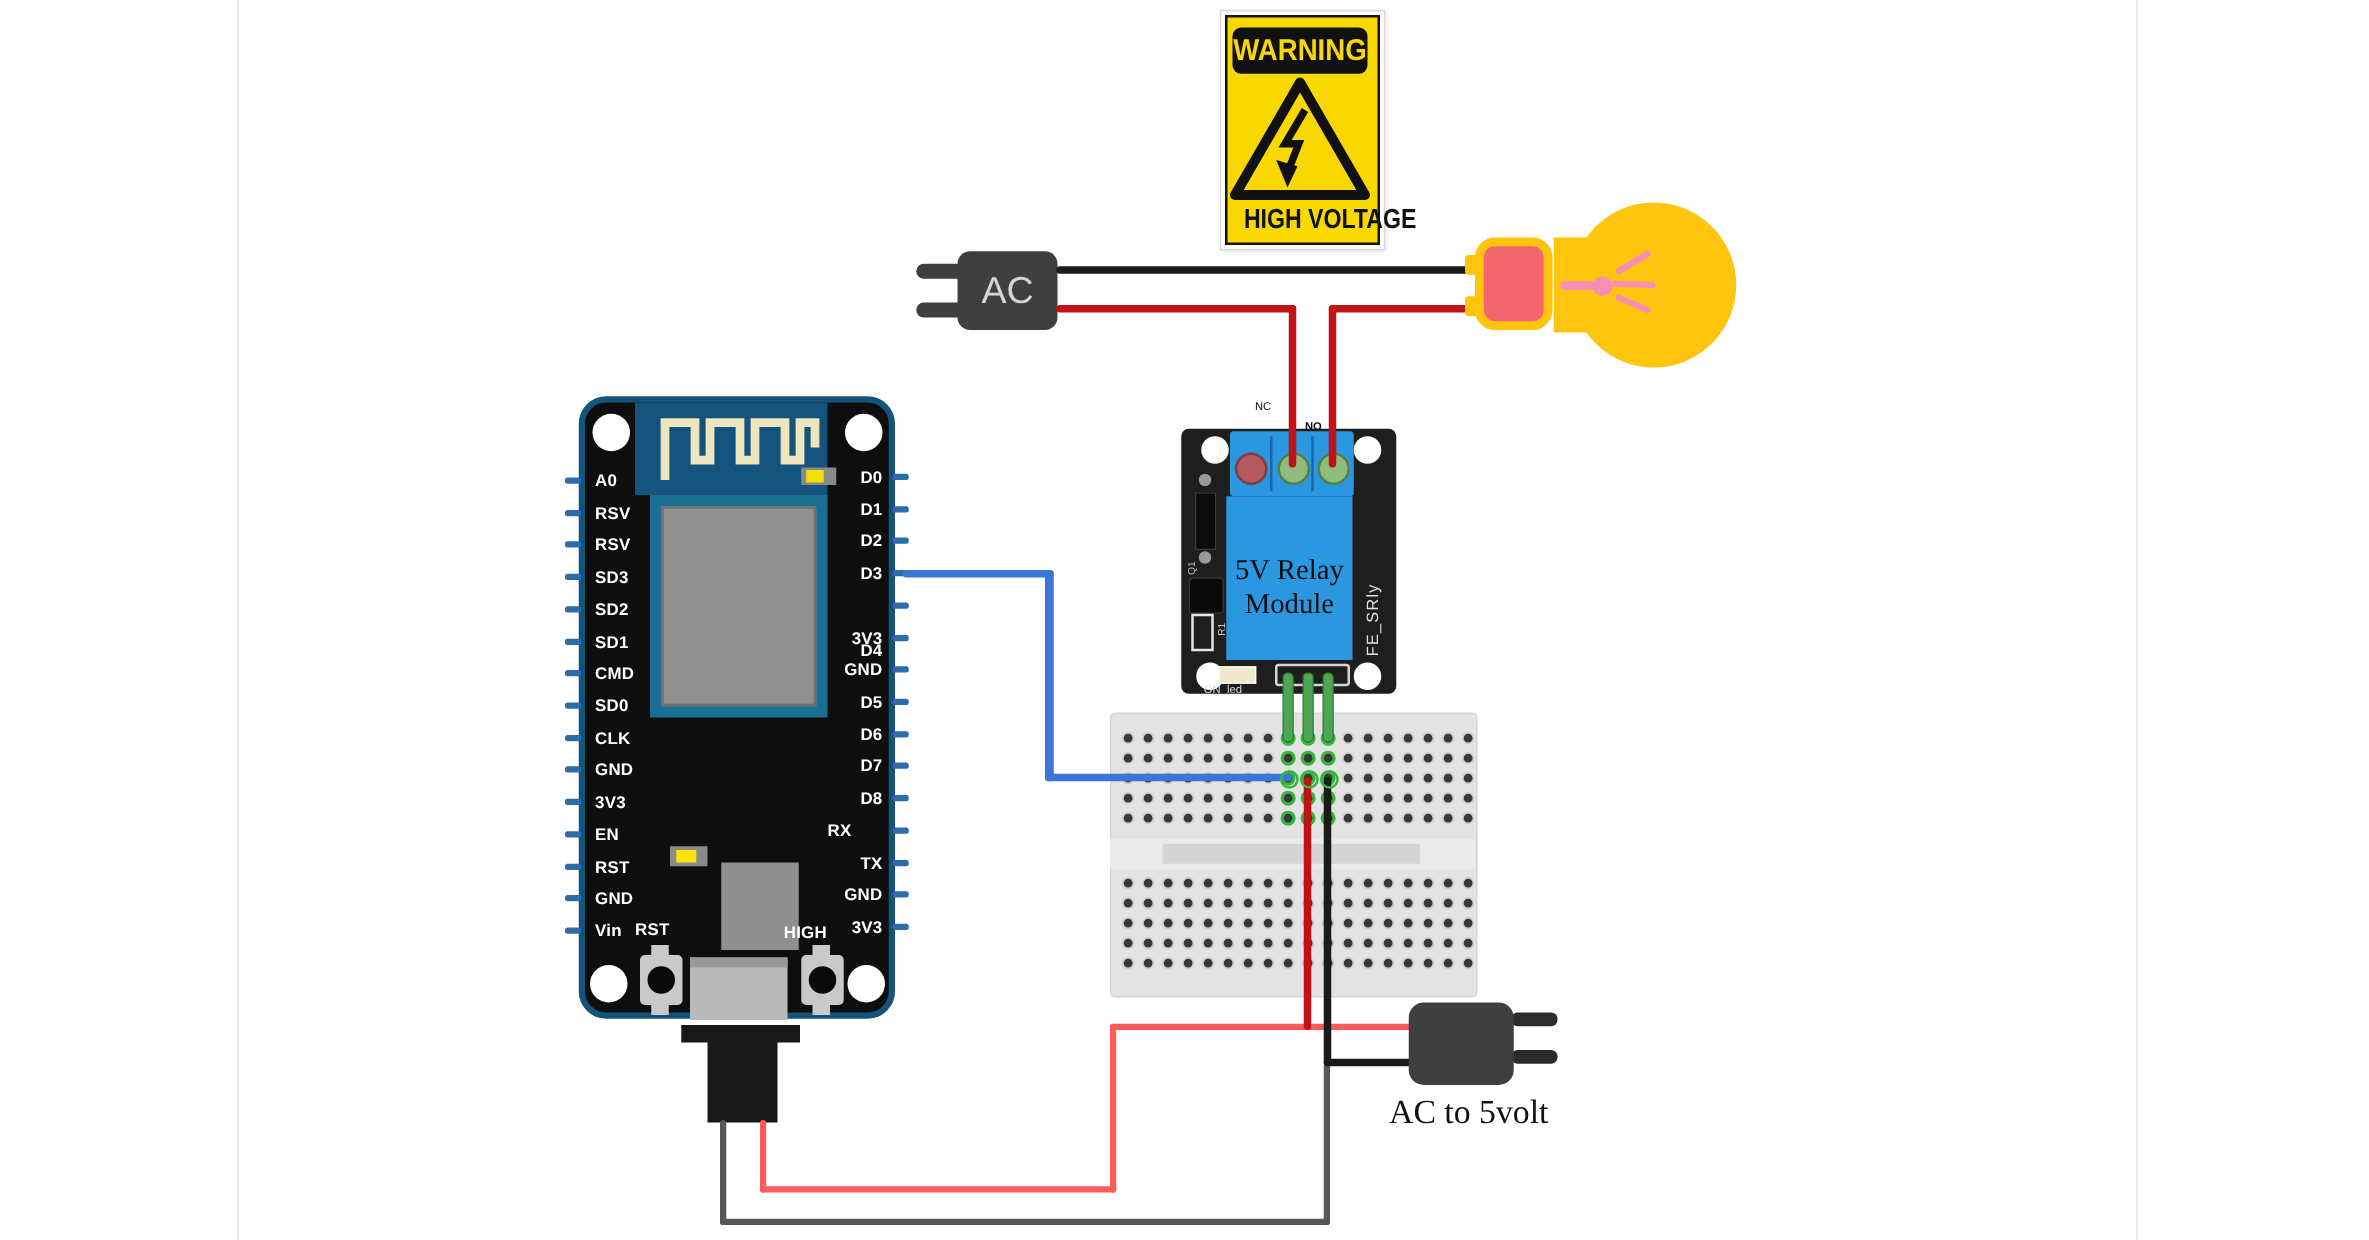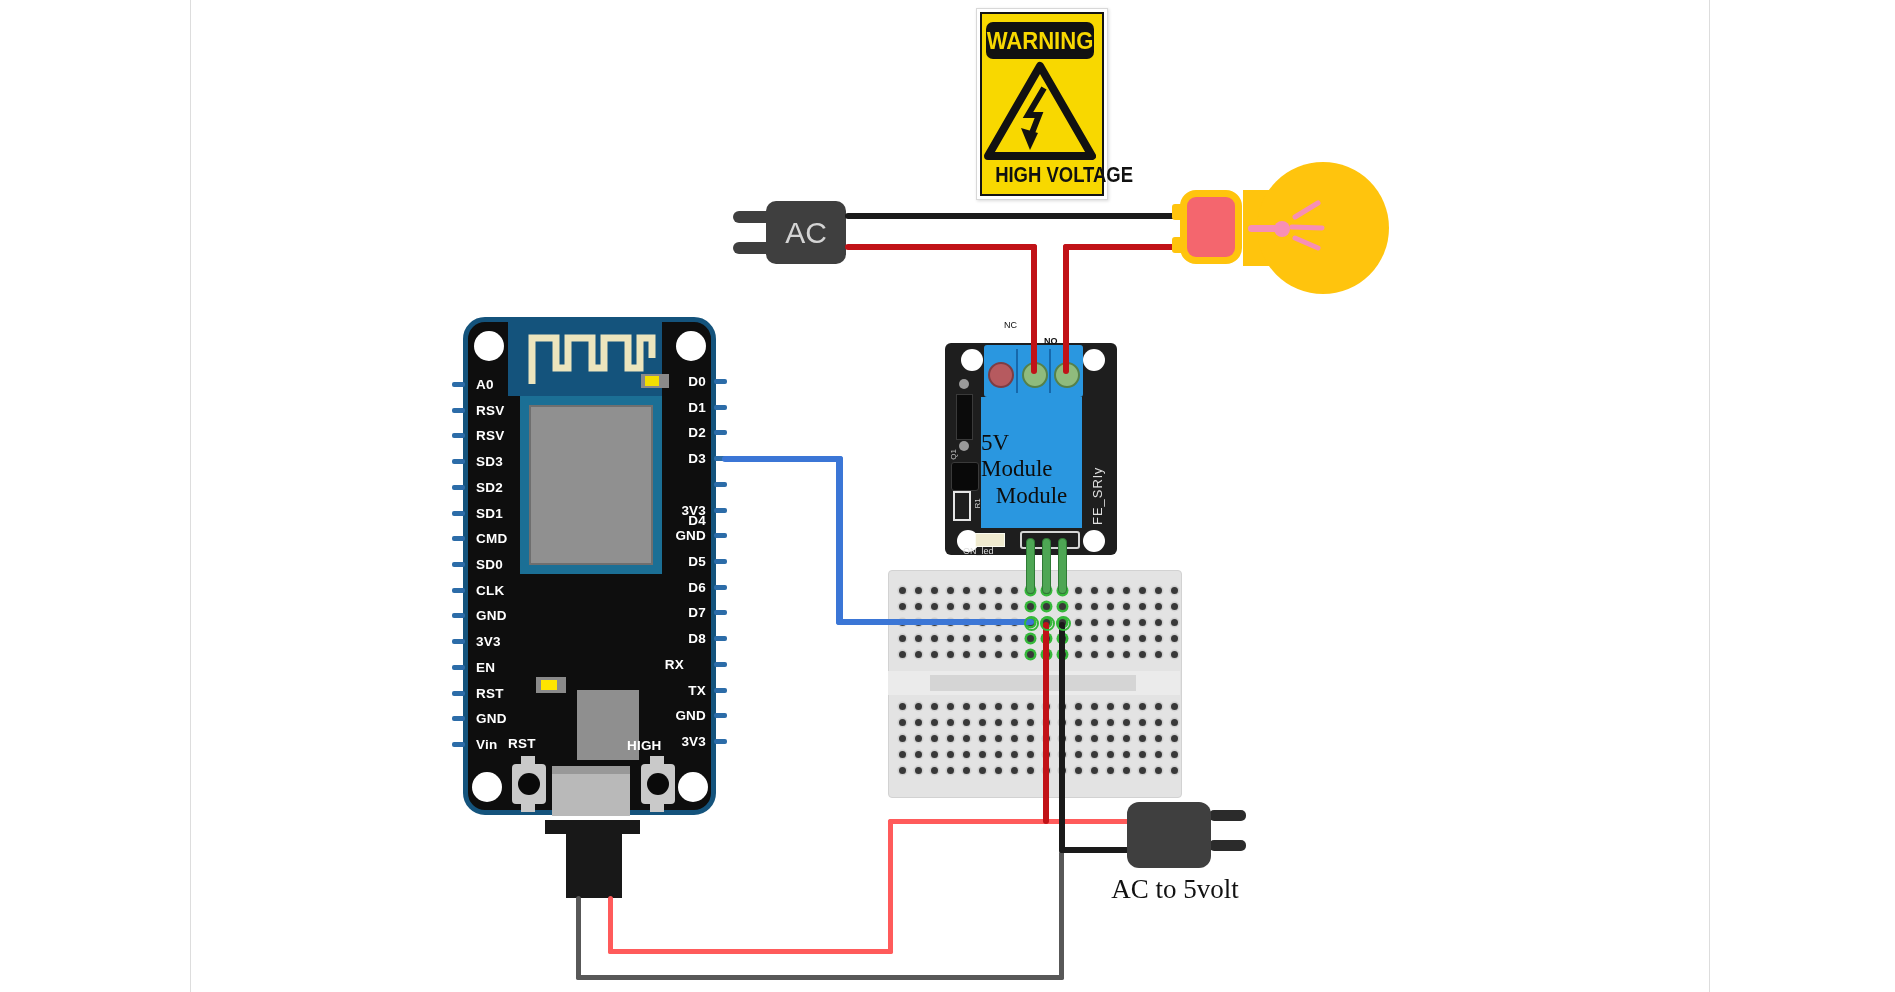--- a/index.html
+++ b/index.html
@@ -68,21 +68,21 @@
   <span style="position:absolute;left:1044px;top:336px;font-size:9px;font-weight:bold;color:#0d0d0d;z-index:3;">NO</span>
 
   <div class="abs" style="left:984px;top:345px;width:99px;height:52px;background:var(--relay-blue);border-radius:3px;"></div>
   <div class="abs" style="left:1016px;top:349px;width:2px;height:44px;background:#1668ab;"></div>
   <div class="abs" style="left:1049px;top:349px;width:2px;height:44px;background:#1668ab;"></div>
   <div class="circ abs" style="left:988px;top:362px;width:22px;height:22px;background:#b65a5f;border:2px solid #7e3d43;"></div>
   <div class="circ abs" style="left:1022px;top:362px;width:22px;height:22px;background:#8fbb7d;border:2px solid #55804a;"></div>
   <div class="circ abs" style="left:1054px;top:362px;width:22px;height:22px;background:#8fbb7d;border:2px solid #55804a;"></div>
 
   <div class="abs serif" style="left:981px;top:397px;width:101px;height:131px;background:var(--relay-blue);display:flex;flex-direction:column;align-items:center;justify-content:center;padding-top:14px;box-sizing:border-box;">
-    <div style="font-size:23px;color:#0d0d0d;line-height:1.15;">5V Module</div>
+    <div style="font-size:23px;color:#0d0d0d;line-height:1.15;">5V Relay</div>
     <div style="font-size:23px;color:#0d0d0d;line-height:1.15;">Module</div>
   </div>
   <div class="abs" style="left:1090px;top:425px;width:18px;height:100px;writing-mode:vertical-rl;transform:rotate(180deg);font-size:13px;color:#e0e0e0;letter-spacing:1px;">FE_SRly</div>
 
   <div class="circ abs" style="left:959px;top:379px;width:10px;height:10px;background:#9a9a9a;"></div>
   <div class="abs" style="left:956px;top:394px;width:15px;height:44px;background:#0b0b0b;border:1px solid #3a3a3a;"></div>
   <div class="circ abs" style="left:959px;top:441px;width:10px;height:10px;background:#9a9a9a;"></div>
   <div class="abs" style="left:948px;top:450px;font-size:8px;color:#bbb;transform:rotate(-90deg);">Q1</div>
   <div class="abs" style="left:951px;top:462px;width:26px;height:27px;background:#090909;border:1px solid #3a3a3a;border-radius:3px;"></div>
   <div class="abs" style="left:953px;top:491px;width:18px;height:30px;border:2px solid #e5e5e5;box-sizing:border-box;"></div>
@@ -391,21 +391,21 @@
       <span class="pin-label" style="top: 528px; left: 662px; width: 44px; text-align: right;">GND</span>
       <div class="tick" style="left: 714px; top: 559px;"></div>
       <span class="pin-label" style="top: 554px; left: 662px; width: 44px; text-align: right;">D5</span>
       <div class="tick" style="left: 714px; top: 585px;"></div>
       <span class="pin-label" style="top: 580px; left: 662px; width: 44px; text-align: right;">D6</span>
       <div class="tick" style="left: 714px; top: 610px;"></div>
       <span class="pin-label" style="top: 605px; left: 662px; width: 44px; text-align: right;">D7</span>
       <div class="tick" style="left: 714px; top: 636px;"></div>
       <span class="pin-label" style="top: 631px; left: 662px; width: 44px; text-align: right;">D8</span>
       <div class="tick" style="left: 714px; top: 662px;"></div>
-      <span class="pin-label" style="top: 657px; left: 640px; width: 44px; text-align: right;">RX</span>
+      <span class="pin-label" style="top: 657px; left: 662px; width: 44px; text-align: left;">RX</span>
       <div class="tick" style="left: 714px; top: 688px;"></div>
       <span class="pin-label" style="top: 683px; left: 662px; width: 44px; text-align: right;">TX</span>
       <div class="tick" style="left: 714px; top: 713px;"></div>
       <span class="pin-label" style="top: 708px; left: 662px; width: 44px; text-align: right;">GND</span>
       <div class="tick" style="left: 714px; top: 739px;"></div>
       <span class="pin-label" style="top: 734px; left: 662px; width: 44px; text-align: right;">3V3</span>
     </div>
   <div class="abs" style="left:545px;top:820px;width:95px;height:14px;background:#181818;"></div>
   <div class="abs" style="left:566px;top:832px;width:56px;height:66px;background:#181818;"></div>
 

